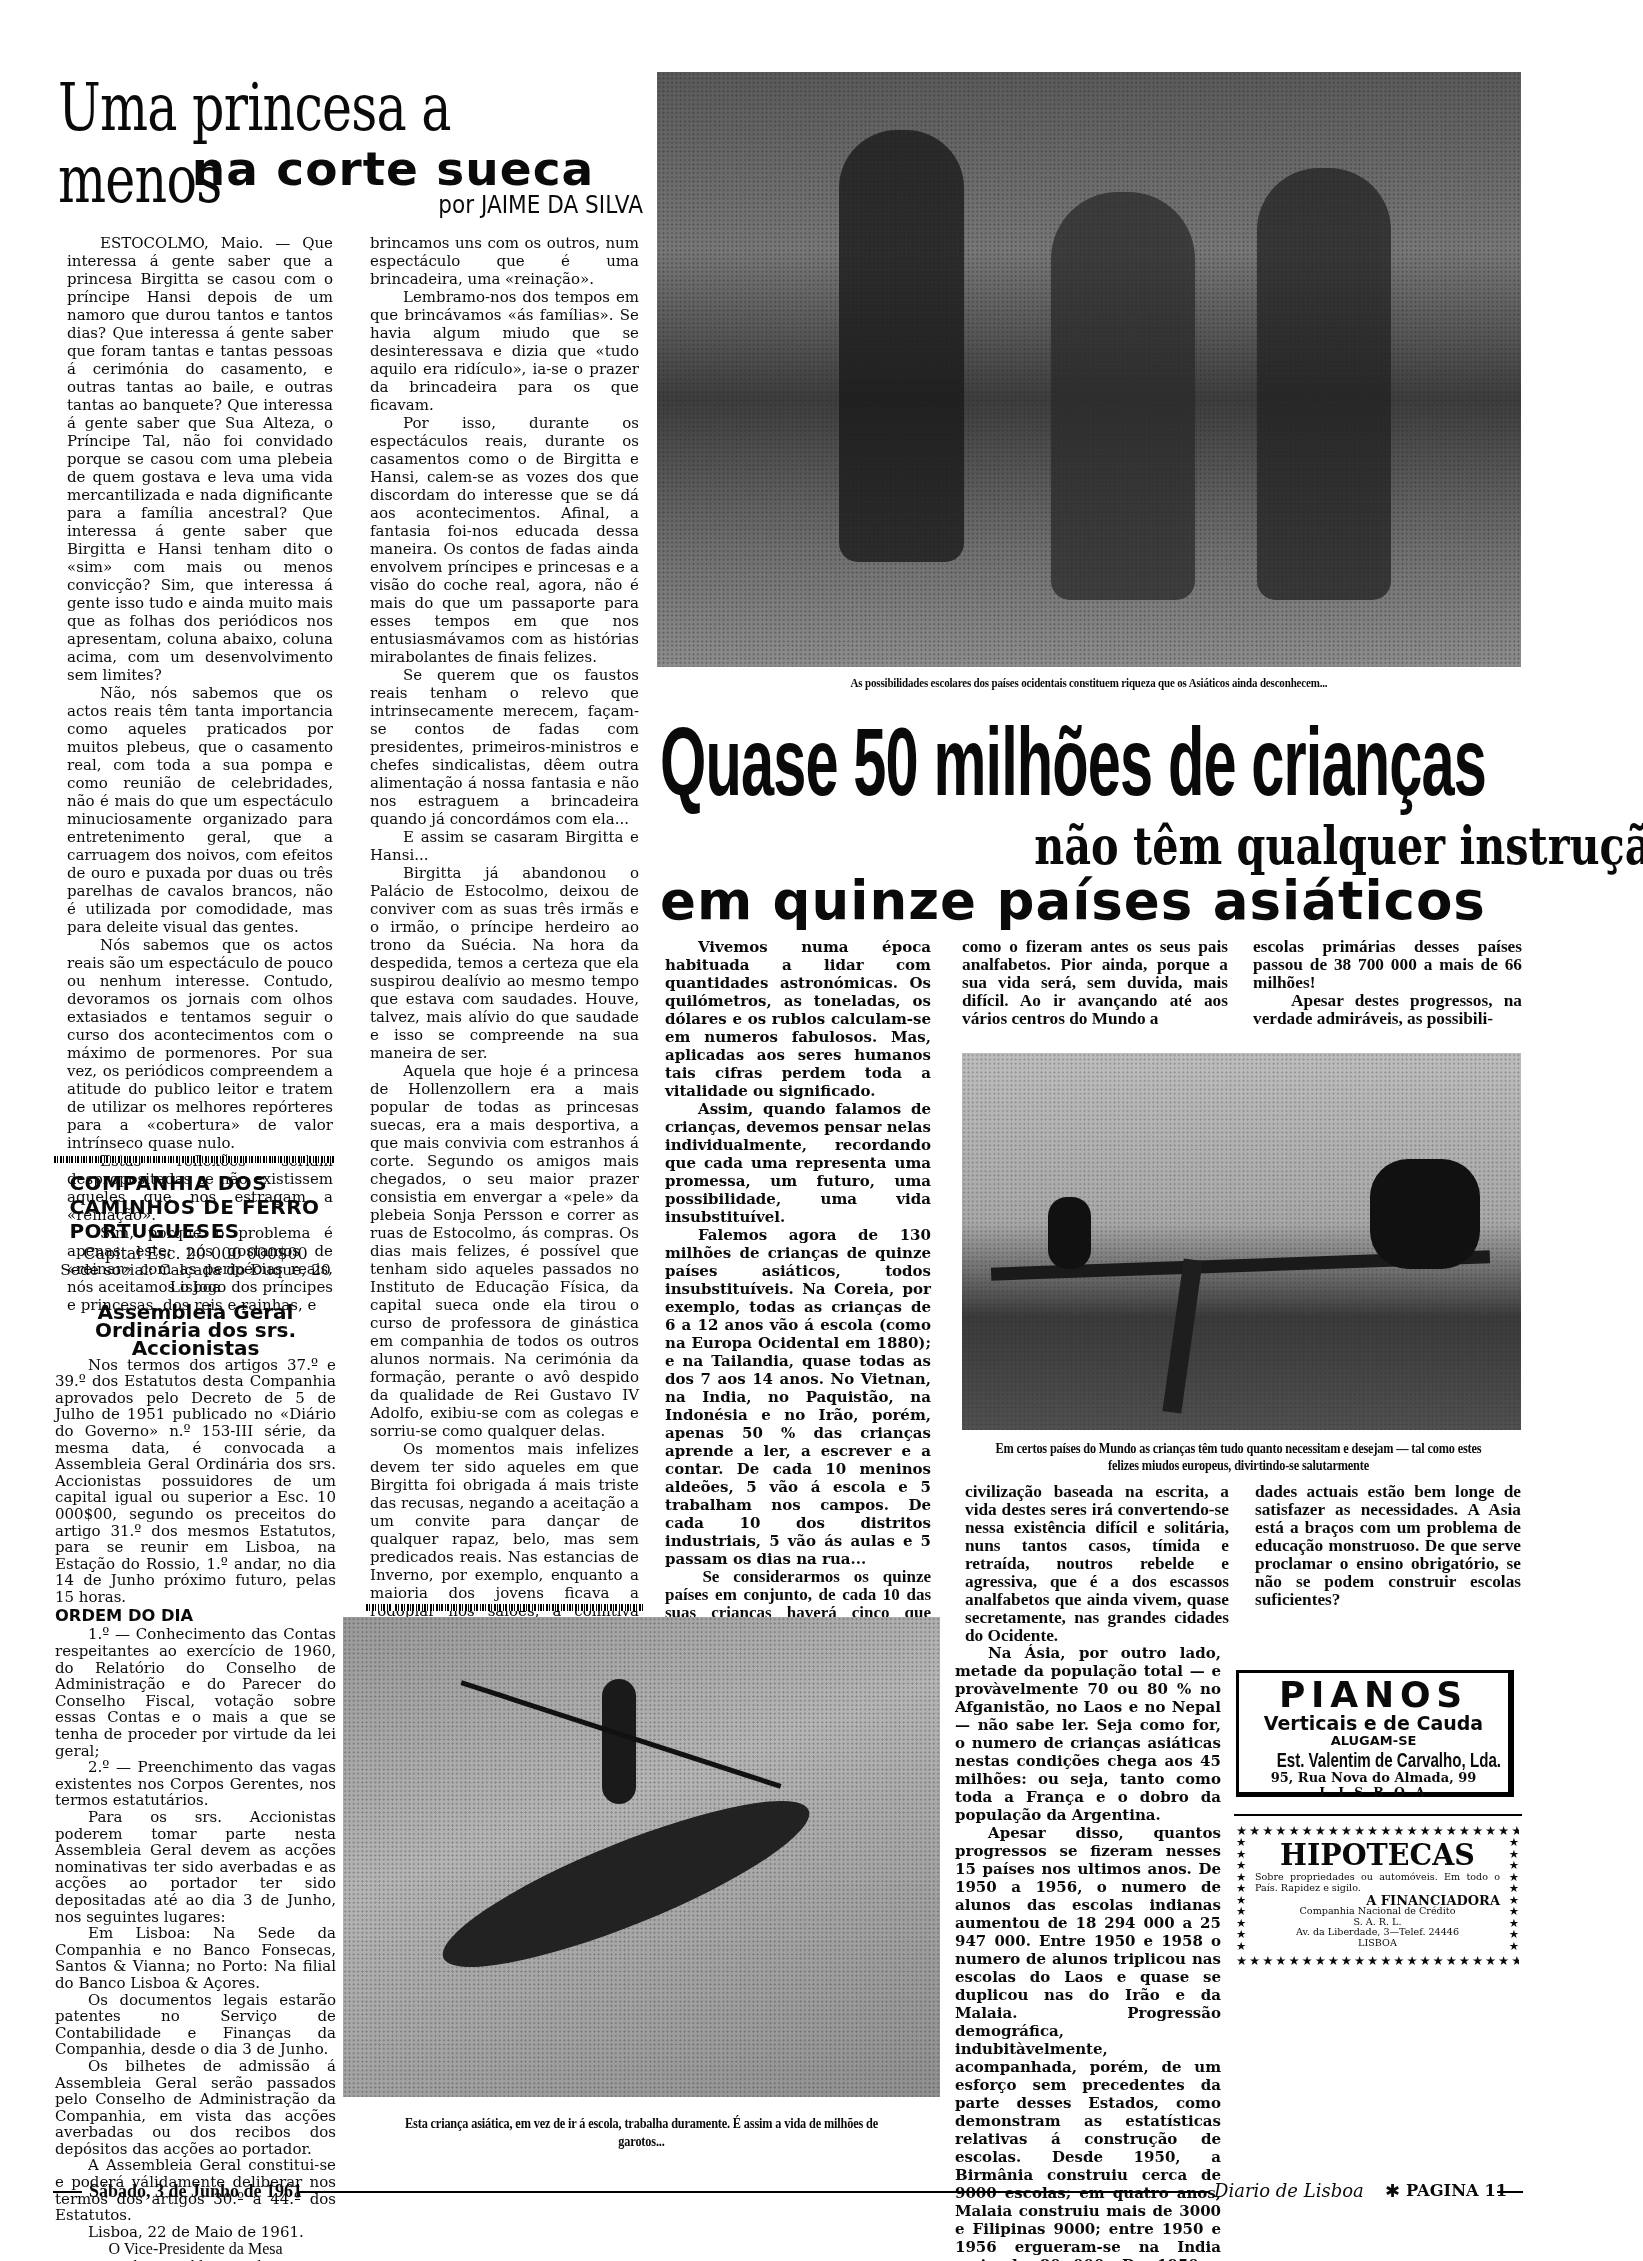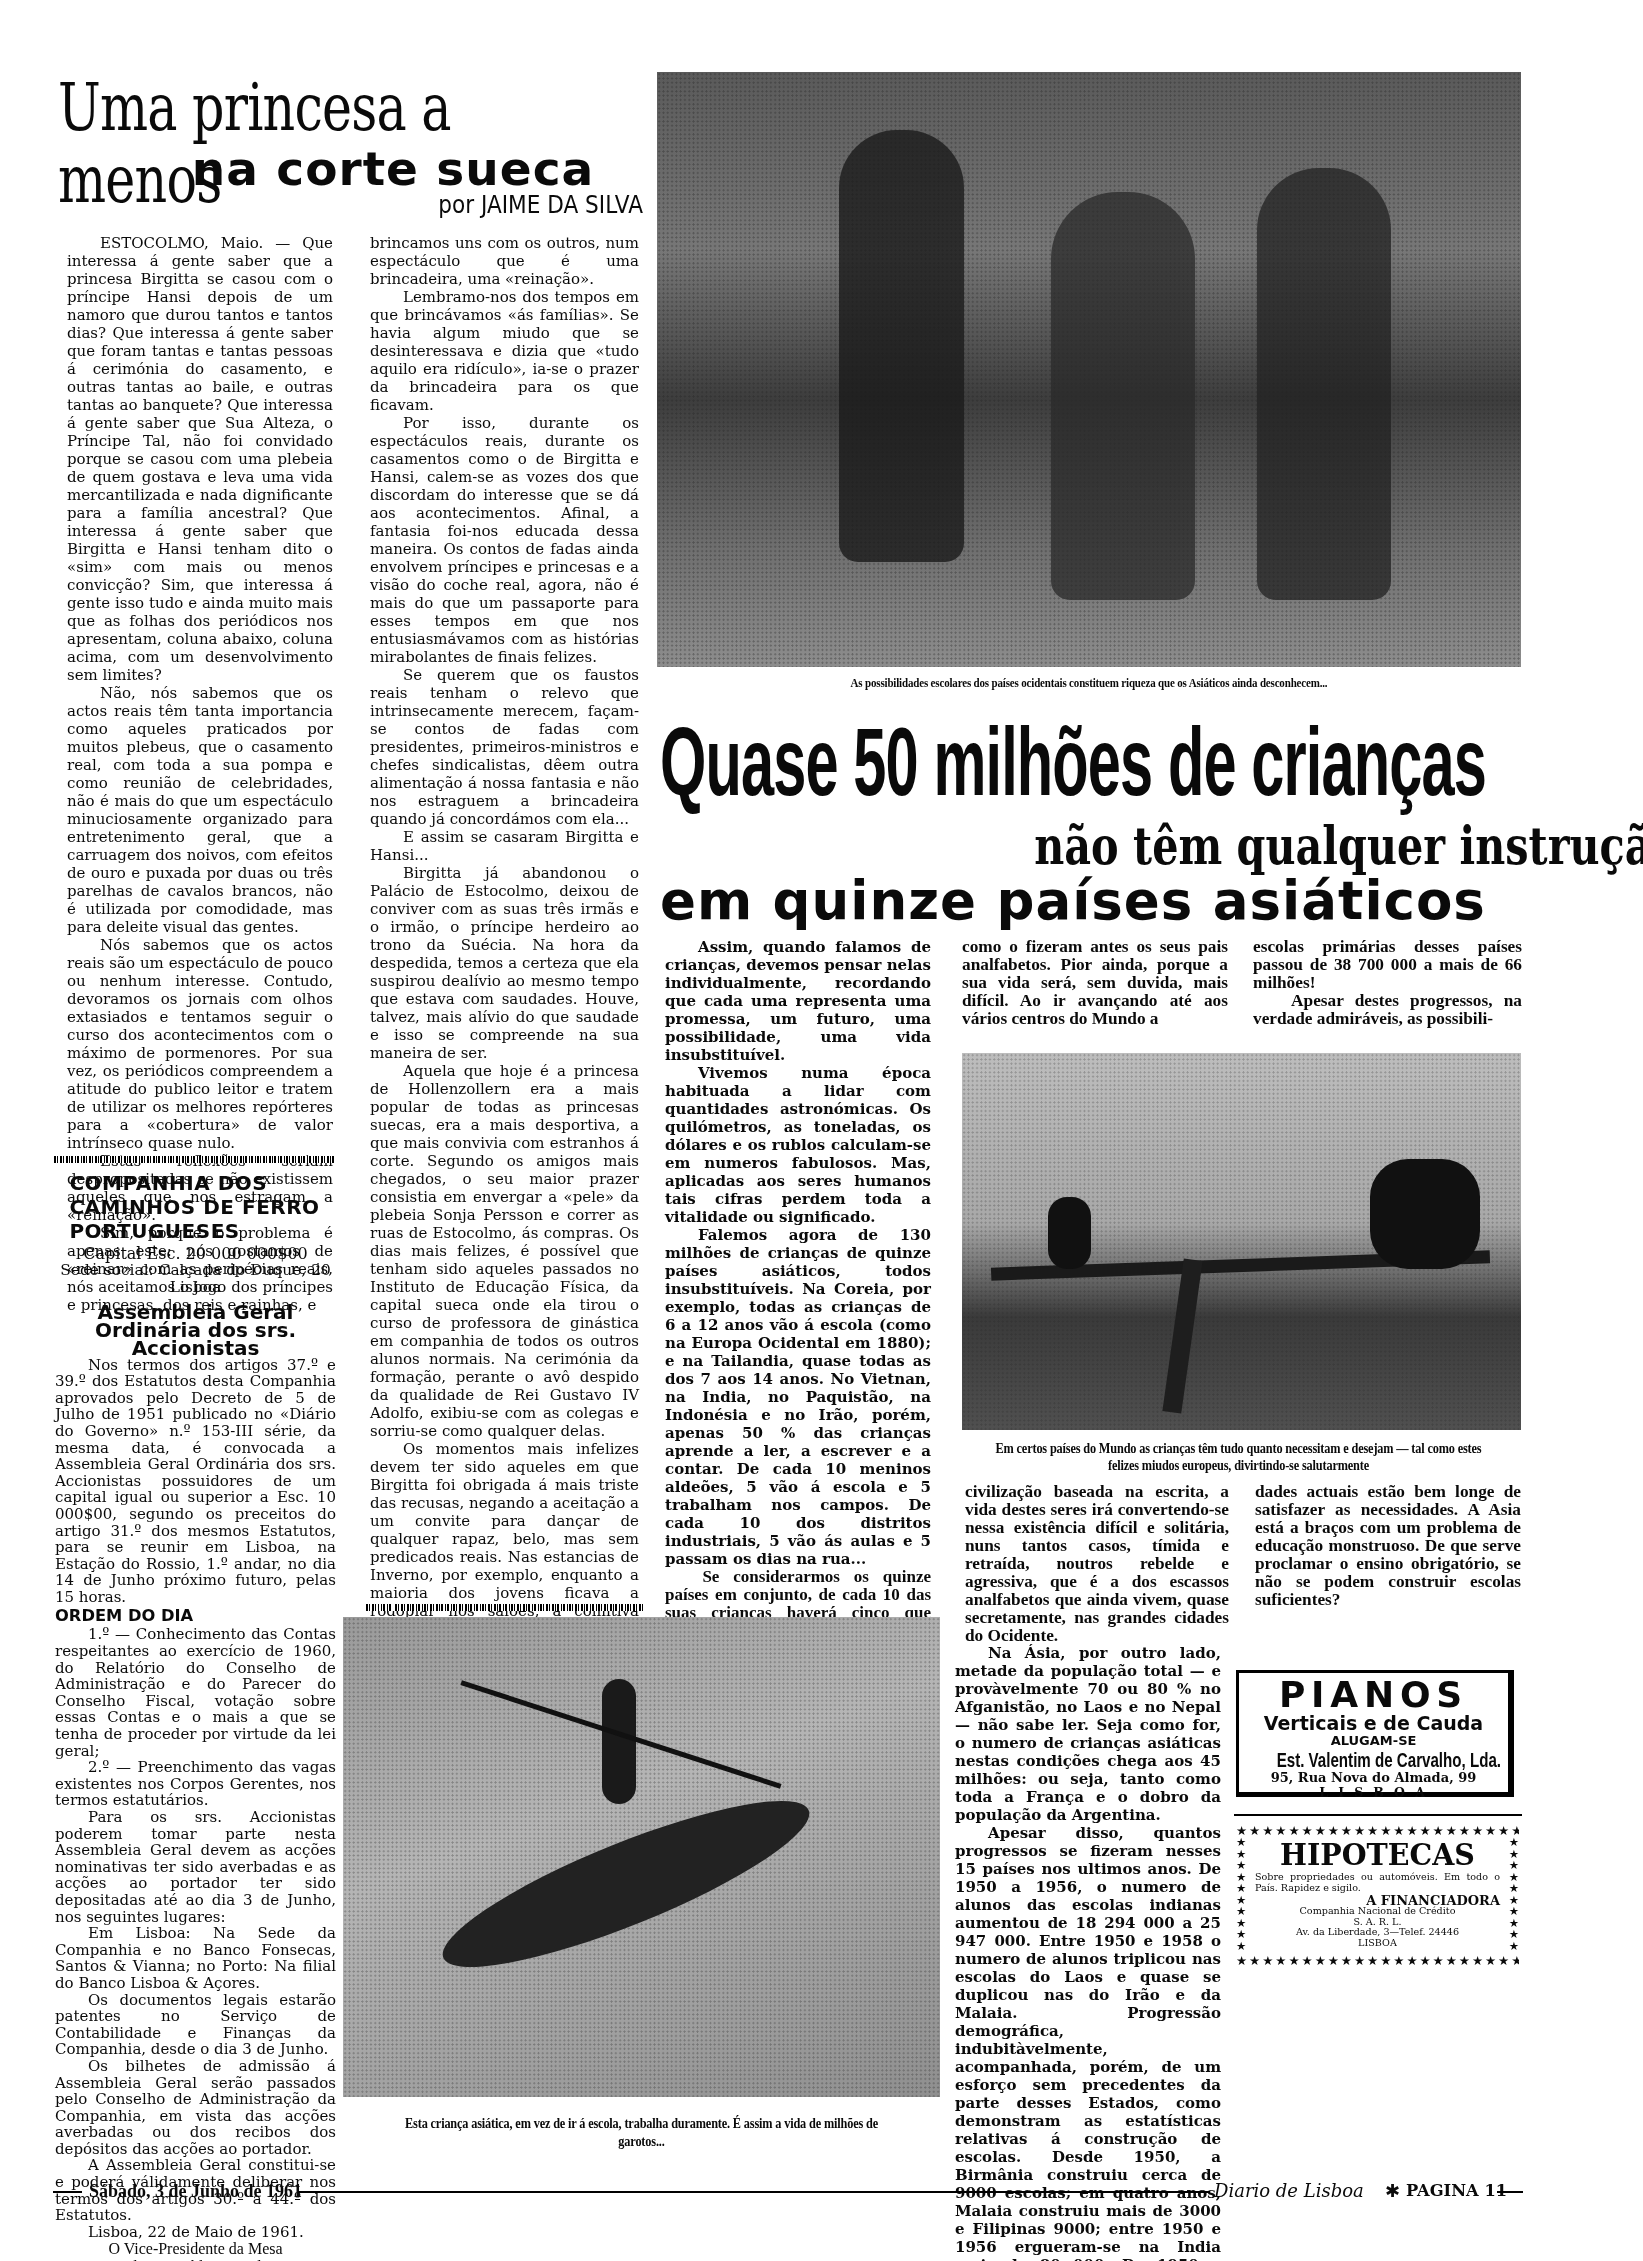--- a/index.html
+++ b/index.html
@@ -78,22 +78,22 @@
   <div style="position:absolute;left:394px;top:120px;width:144px;height:408px;background:#2a2a2a;border-radius:67px 67px 19px 19px;opacity:0.75;"></div>
   <div style="position:absolute;left:600px;top:96px;width:134px;height:432px;background:#222;border-radius:62px 62px 19px 19px;opacity:0.75;"></div>
 </div>
 <div class="abs caption" style="left:657px;top:674px;width:864px;font-size:13.4px;">As possibilidades escolares dos países ocidentais constituem riqueza que os Asiáticos ainda desconhecem...</div>
 
 <div class="abs" style="left:660px;top:710px;width:864px;font-family:'Liberation Sans',sans-serif;font-weight:bold;font-size:96px;line-height:103px;transform:scaleX(0.62);transform-origin:left;white-space:nowrap;letter-spacing:-1.4px;">Quase 50 milhões de crianças</div>
 <div class="abs" style="left:897px;top:816px;width:624px;text-align:right;font-family:'DejaVu Serif',serif;font-weight:bold;font-size:53px;line-height:58px;transform:scaleX(0.78);transform-origin:right;white-space:nowrap;">não têm qualquer instrução</div>
 <div class="abs" style="left:660px;top:871px;width:864px;font-family:'DejaVu Sans',sans-serif;font-weight:bold;font-size:53px;line-height:60px;white-space:nowrap;letter-spacing:1px;">em quinze países asiáticos</div>
 
 <div class="abs col bold" style="left:665px;top:938px;width:266px;font-size:15px;line-height:18px;">
+  <p>Vivemos numa época habituada a lidar com quantidades astronómicas. Os quilómetros, as toneladas, os dólares e os rublos calculam-se em numeros fabulosos. Mas, aplicadas aos seres humanos tais cifras perdem toda a vitalidade ou significado.</p>
   <p>Assim, quando falamos de crianças, devemos pensar nelas individualmente, recordando que cada uma representa uma promessa, um futuro, uma possibilidade, uma vida insubstituível.</p>
-  <p>Vivemos numa época habituada a lidar com quantidades astronómicas. Os quilómetros, as toneladas, os dólares e os rublos calculam-se em numeros fabulosos. Mas, aplicadas aos seres humanos tais cifras perdem toda a vitalidade ou significado.</p>
   <p>Falemos agora de 130 milhões de crianças de quinze países asiáticos, todos insubstituíveis. Na Coreia, por exemplo, todas as crianças de 6 a 12 anos vão á escola (como na Europa Ocidental em 1880); e na Tailandia, quase todas as dos 7 aos 14 anos. No Vietnan, na India, no Paquistão, na Indonésia e no Irão, porém, apenas 50 % das crianças aprende a ler, a escrever e a contar. De cada 10 meninos aldeões, 5 vão á escola e 5 trabalham nos campos. De cada 10 dos distritos industriais, 5 vão ás aulas e 5 passam os dias na rua...</p>
   <p class="cond" style="font-size:17px;">Se considerarmos os quinze países em conjunto, de cada 10 das suas crianças haverá cinco que jamais leram um jornal, uma carta ou a história de seu país, que nunca leram nem uma só linha das obras-primas da literatura universal, assim denominada porque foi escrita e concebida para todos. Esses cinco jovens, futuros homens ou mulheres, crescerão, viverão e trabalharão</p>
 </div>
 
 <div class="abs col cond" style="left:962px;top:938px;width:266px;font-size:17.3px;line-height:18px;">
   <p class="noind">como o fizeram antes os seus pais analfabetos. Pior ainda, porque a sua vida será, sem duvida, mais difícil. Ao ir avançando até aos vários centros do Mundo a</p>
 </div>
 <div class="abs col cond" style="left:1253px;top:938px;width:269px;font-size:17.3px;line-height:18px;">
   <p class="noind">escolas primárias desses países passou de 38 700 000 a mais de 66 milhões!</p>
   <p>Apesar destes progressos, na verdade admiráveis, as possibili-</p>

